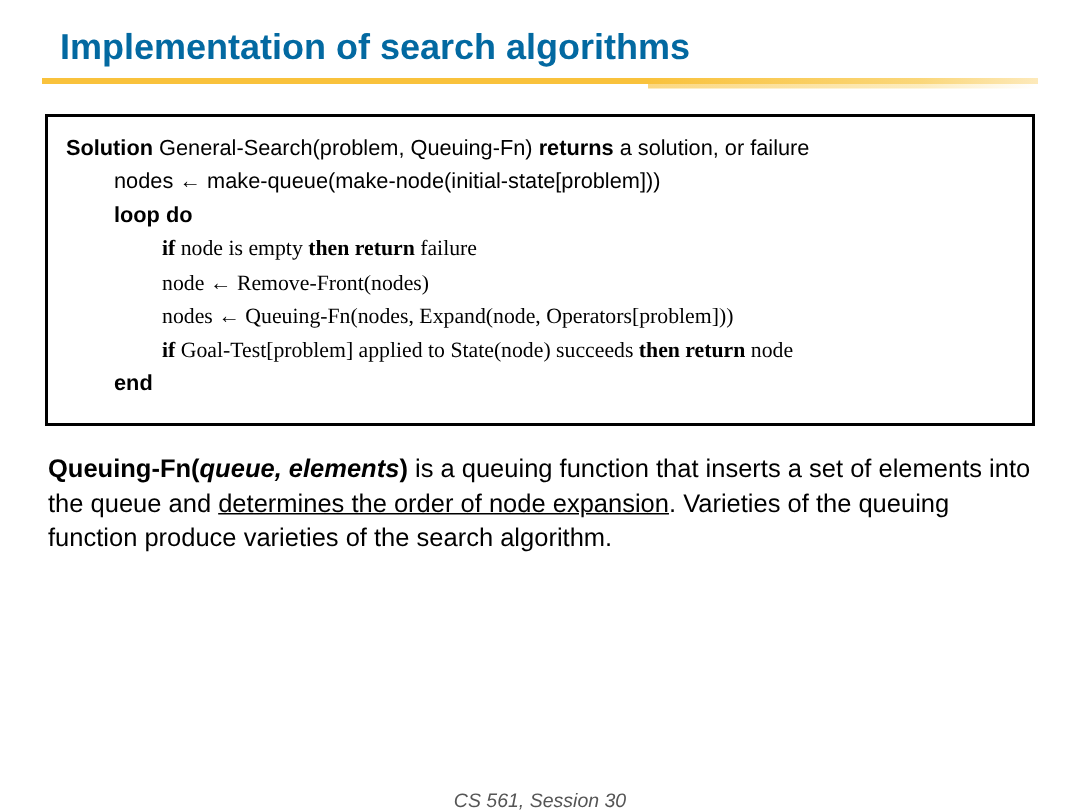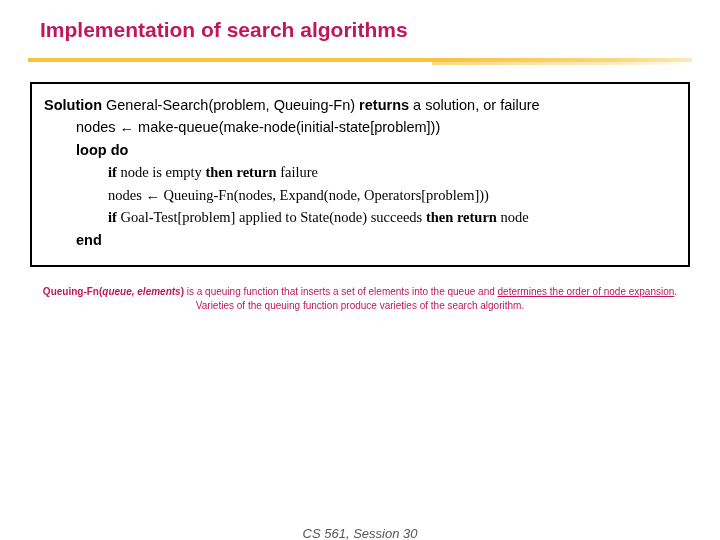--- a/index.html
+++ b/index.html
@@ -11,25 +11,25 @@
     position: relative;
     overflow: hidden;
   }
   .slide {
     width: 100%;
     height: 100%;
     padding: 18px 28px 20px 28px;
     position: relative;
   }
   .title {
-    font-size: 21px;
+    font-size: 24px;
     font-weight: bold;
-    color: #be185d;
+    color: #0369a1;
     margin-left: 12px;
-    margin-bottom: 12px;
+    margin-bottom: 2px;
   }
   .underline-decor {
     position: relative;
     height: 14px;
     margin-bottom: 14px;
   }
   .underline-main {
     position: absolute;
     left: 0;
     right: 0;
@@ -51,25 +51,24 @@
     padding: 10px 12px 14px 12px;
     margin: 0 2px 18px 2px;
     font-size: 14.5px;
     line-height: 1.55;
     color: #000;
   }
   .indent1 { padding-left: 32px; }
   .indent2 { padding-left: 64px; font-family: Liberation Serif, serif; }
   .b { font-weight: bold; }
   .para {
-    font-size: 10px;
+    font-size: 17px;
     line-height: 1.35;
-    color: #be185d;
+    color: #000000;
     margin: 0 4px 14px 4px;
-    text-align: center;
   }
   .i { font-style: italic; }
   .u { text-decoration: underline; }
   .footer {
     position: absolute;
     bottom: 14px;
     left: 0;
     right: 0;
     font-size: 13px;
     color: #555;
@@ -99,20 +98,21 @@
 
   <div class="code-box">
     <div>
       <span class="b">Solution</span><span> General-Search(problem, Queuing-Fn) </span><span class="b">returns</span><span> a solution, or failure</span>
     </div>
     <div class="indent1">nodes ← make-queue(make-node(initial-state[problem]))</div>
     <div class="indent1 b">loop do</div>
     <div class="indent2">
       <span class="b">if</span><span> node is empty </span><span class="b">then return</span><span> failure</span>
     </div>
+    <div class="indent2">node ← Remove-Front(nodes)</div>
     <div class="indent2">nodes ← Queuing-Fn(nodes, Expand(node, Operators[problem]))</div>
     <div class="indent2">
       <span class="b">if</span><span> Goal-Test[problem] applied to State(node) succeeds </span><span class="b">then return</span><span> node</span>
     </div>
     <div class="indent1 b">end</div>
   </div>
 
   <div class="para">
     <span class="b">Queuing-Fn(</span><span class="b i">queue, elements</span><span class="b">)</span><span> is a queuing function that inserts a set of elements into the queue and </span><span class="u">determines the order of node expansion</span><span>. Varieties of the queuing function produce varieties of the search algorithm.</span>
   </div>

